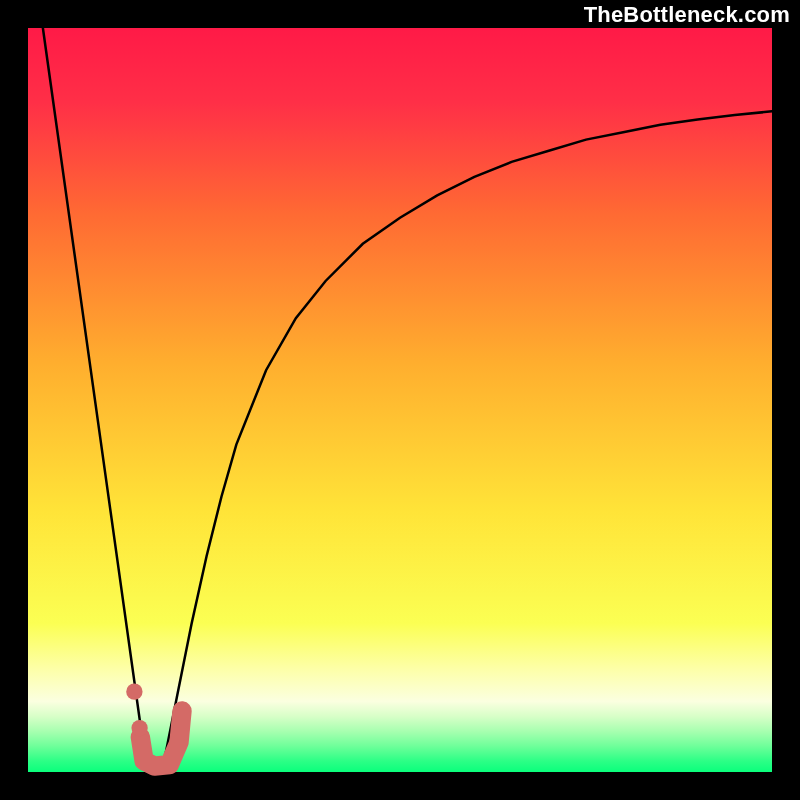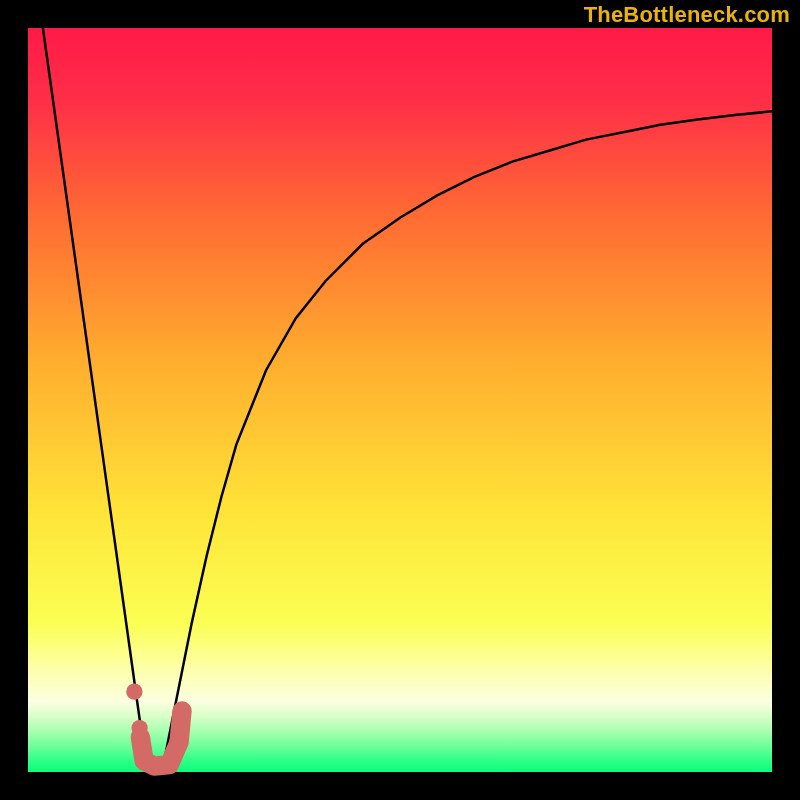--- a/index.html
+++ b/index.html
@@ -21,21 +21,21 @@
     left: 0;
     top: 0;
   }
   .watermark {
     position: absolute;
     top: 2px;
     right: 10px;
     font-family: Arial, Helvetica, sans-serif;
     font-size: 22px;
     font-weight: 600;
-    color: #eab308;
+    color: #ffffff;
     letter-spacing: 0.2px;
   }
 </style>
 </head>
 <body>
 
 <div class="stage">
   <svg class="plot" width="800" height="800" viewBox="0 0 800 800">
     <defs>
       <linearGradient id="bg-grad" x1="0" y1="0" x2="0" y2="1">

